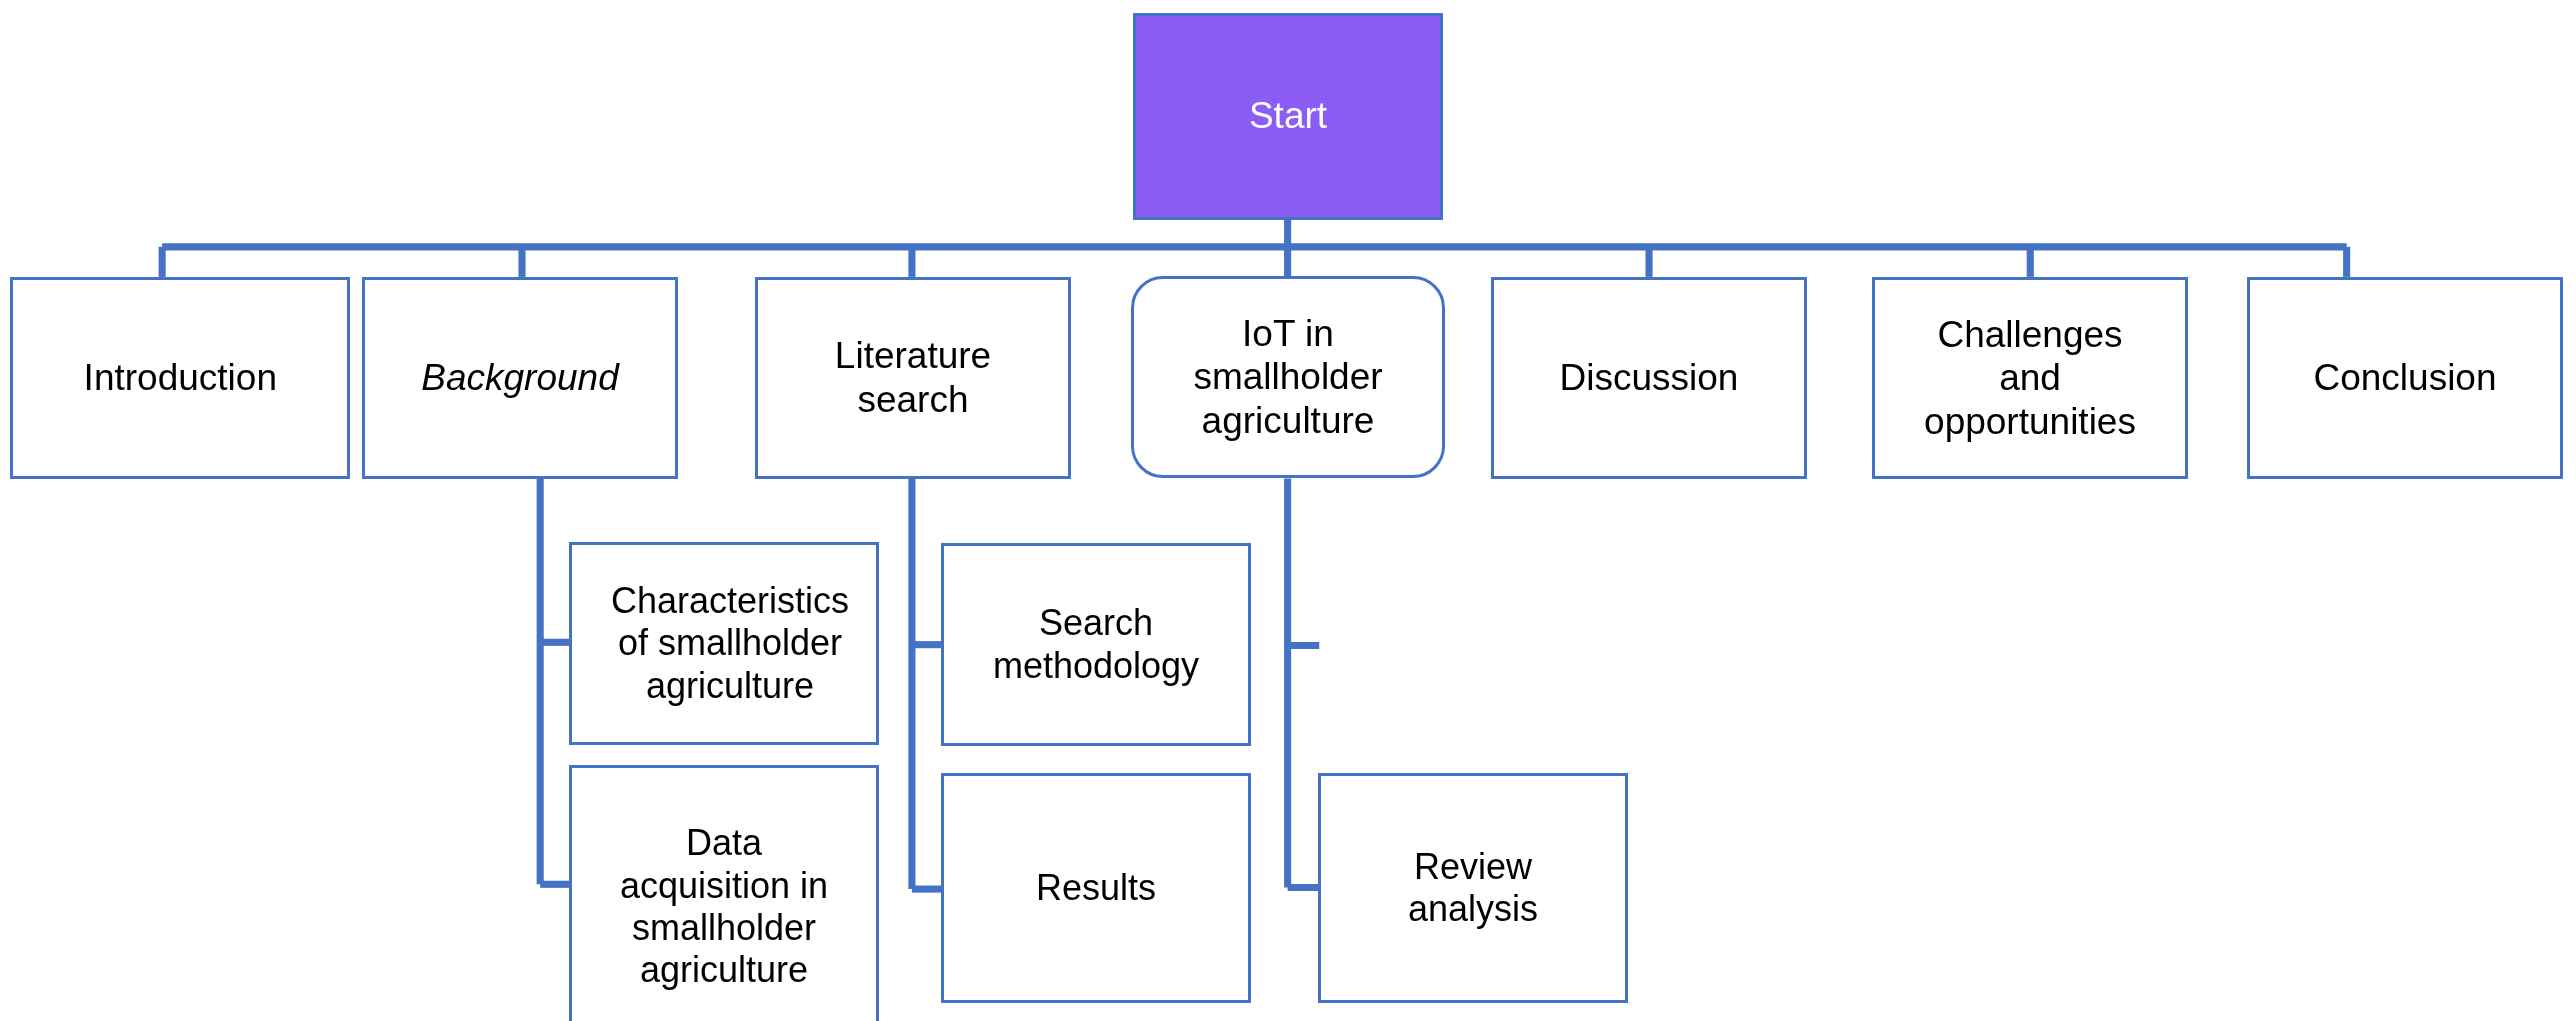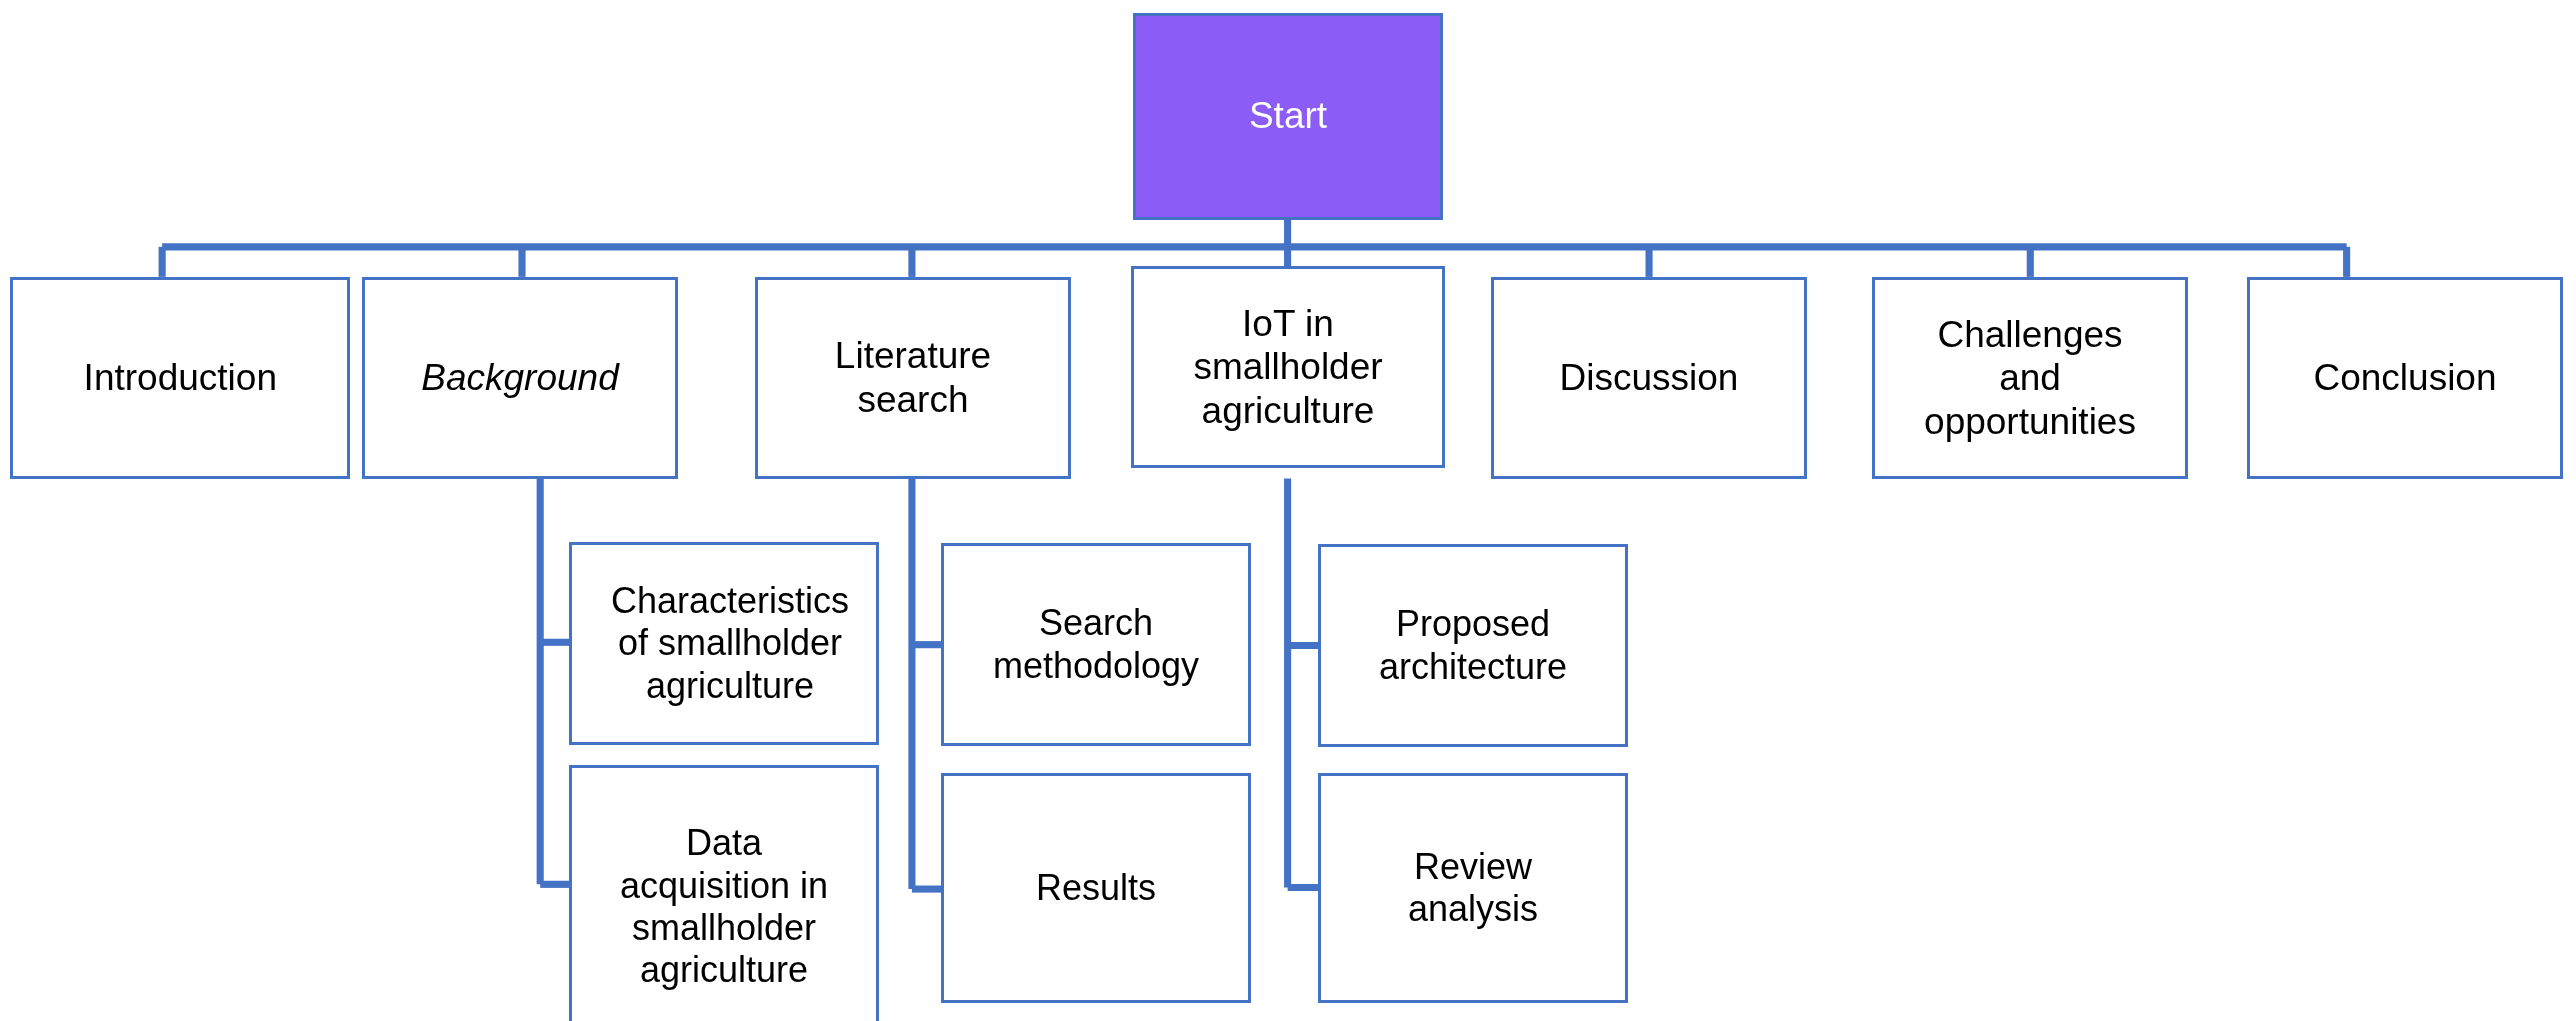--- a/index.html
+++ b/index.html
@@ -90,21 +90,21 @@
 
   <div class="node-box node-start" style="left: 1133px; top: 12.7px; width: 310px; height: 207px;">Start</div>
 
   <div class="node-box node-process" style="left: 10.3px; top: 277px; width: 340px; height: 202px;">Introduction</div>
 
   <div class="node-box node-process" style="left: 362px; top: 277px; width: 316px; height: 202px; font-style: italic;">Background</div>
 
   <div class="node-box node-process" style="left: 755px; top: 277px; width: 316px; height: 202px;">Literature
 search</div>
 
-  <div class="node-box node-process" style="left: 1131px; top: 266px; width: 314px; height: 202px;">IoT in
+  <div class="node-box node-process" style="left: 1131px; top: 276px; width: 314px; height: 202px; border-radius: 32px;">IoT in
 smallholder
 agriculture</div>
 
   <div class="node-box node-process" style="left: 1491px; top: 277px; width: 316px; height: 202px;">Discussion</div>
 
   <div class="node-box node-process" style="left: 1872px; top: 277px; width: 316px; height: 202px;">Challenges
 and
 opportunities</div>
 
   <div class="node-box node-process" style="left: 2247px; top: 277px; width: 316px; height: 202px;">Conclusion</div>
@@ -116,20 +116,18 @@
   <div class="node-box node-process node-sub" style="left: 569px; top: 765px; width: 310px; height: 284px;">Data
 acquisition in
 smallholder
 agriculture</div>
 
   <div class="node-box node-process node-sub" style="left: 941px; top: 543px; width: 310px; height: 203px;">Search
 methodology</div>
 
   <div class="node-box node-process node-sub" style="left: 941px; top: 773px; width: 310px; height: 230px;">Results</div>
 
-  <div class="node-box node-process node-sub" style="left: 1318px; top: 544px; width: 310px; height: 203px;">Proposed
-architecture</div>
 
   <div class="node-box node-process node-sub" style="left: 1318px; top: 773px; width: 310px; height: 230px;">Review
 analysis</div>
 
 </div>
 
 
 </body></html>

